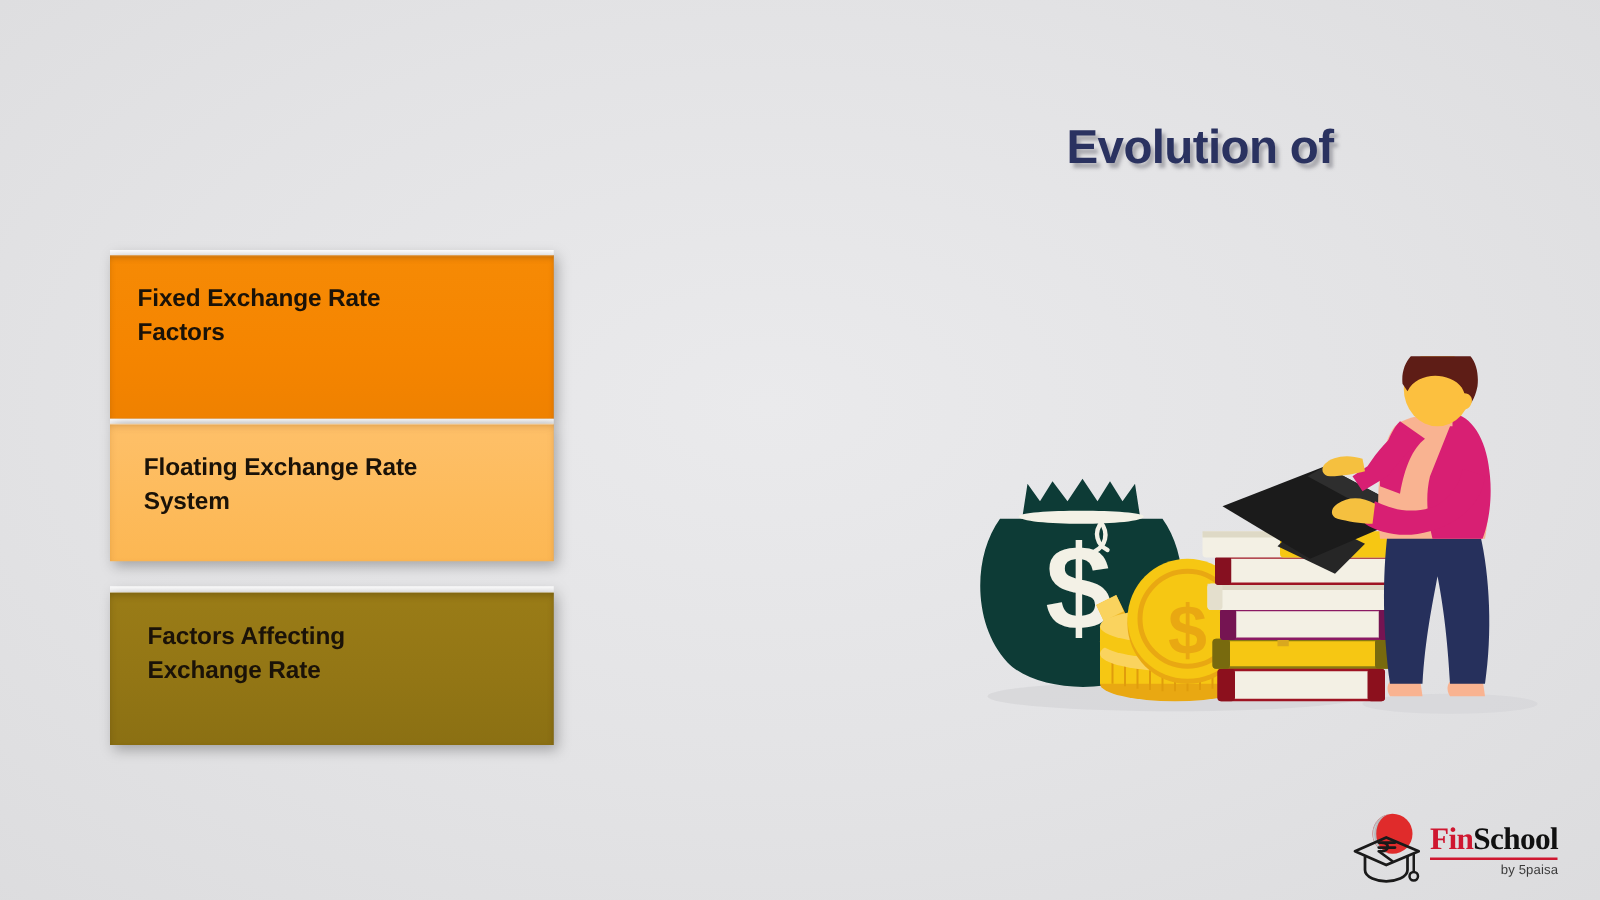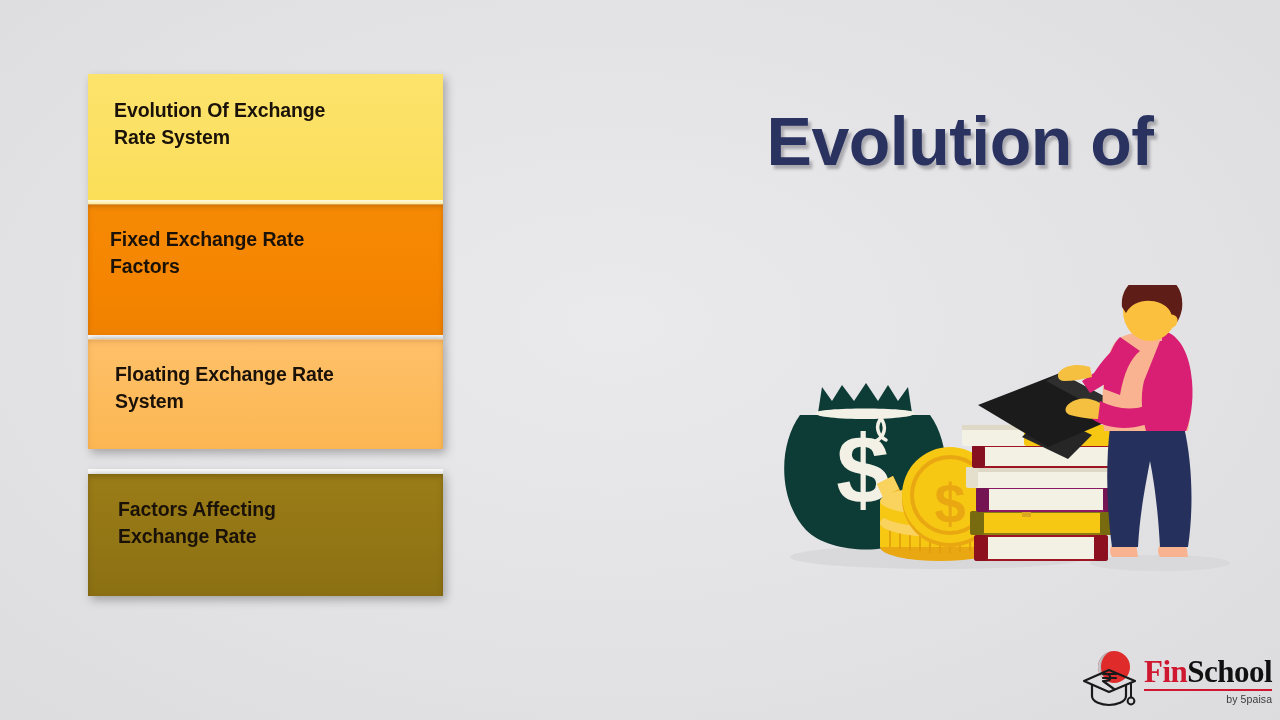--- a/index.html
+++ b/index.html
@@ -99,21 +99,21 @@
   .seam-2 { top: 261px; }
   .seam-3 { top: 395px; }
 
   
   .headline {
     position: absolute;
     left: 660px;
     top: 88px;
     width: 600px;
     text-align: center;
-    font-size: 68px;
+    font-size: 38px;
     font-weight: bold;
     color: #2a3260;
     line-height: 1.58;
     letter-spacing: -0.5px;
     text-shadow: 3px 4px 3px rgba(120,120,130,0.55);
   }
   .headline-line { display: block; white-space: nowrap; }
 
   
   .illustration {
@@ -132,21 +132,21 @@
     top: 646px;
     width: 196px;
     height: 66px;
     display: flex;
     align-items: center;
   }
   .logo-mark { width: 64px; height: 62px; flex: 0 0 64px; }
   .logo-text { margin-left: 2px; padding-top: 2px; }
   .logo-word {
     font-family: "Liberation Serif", serif;
-    font-size: 31px;
+    font-size: 25px;
     font-weight: bold;
     line-height: 1;
     letter-spacing: -0.5px;
     white-space: nowrap;
   }
   .logo-fin { color: #cf1730; }
   .logo-school { color: #101010; }
   .logo-rule {
     height: 2px;
     background: #cf1730;
@@ -163,24 +163,20 @@
     white-space: nowrap;
   }
 </style>
 </head>
 <body>
 
 <div class="slide-bg"></div>
 
 <div class="bands">
 
-  <div class="band band-1">
-    <div class="band-label">Evolution Of Exchange
-Rate System</div>
-  </div>
 
   <div class="band band-2">
     <div class="band-label">Fixed Exchange Rate
 Factors</div>
   </div>
 
   <div class="band band-3">
     <div class="band-label">Floating Exchange Rate
 System</div>
   </div>

